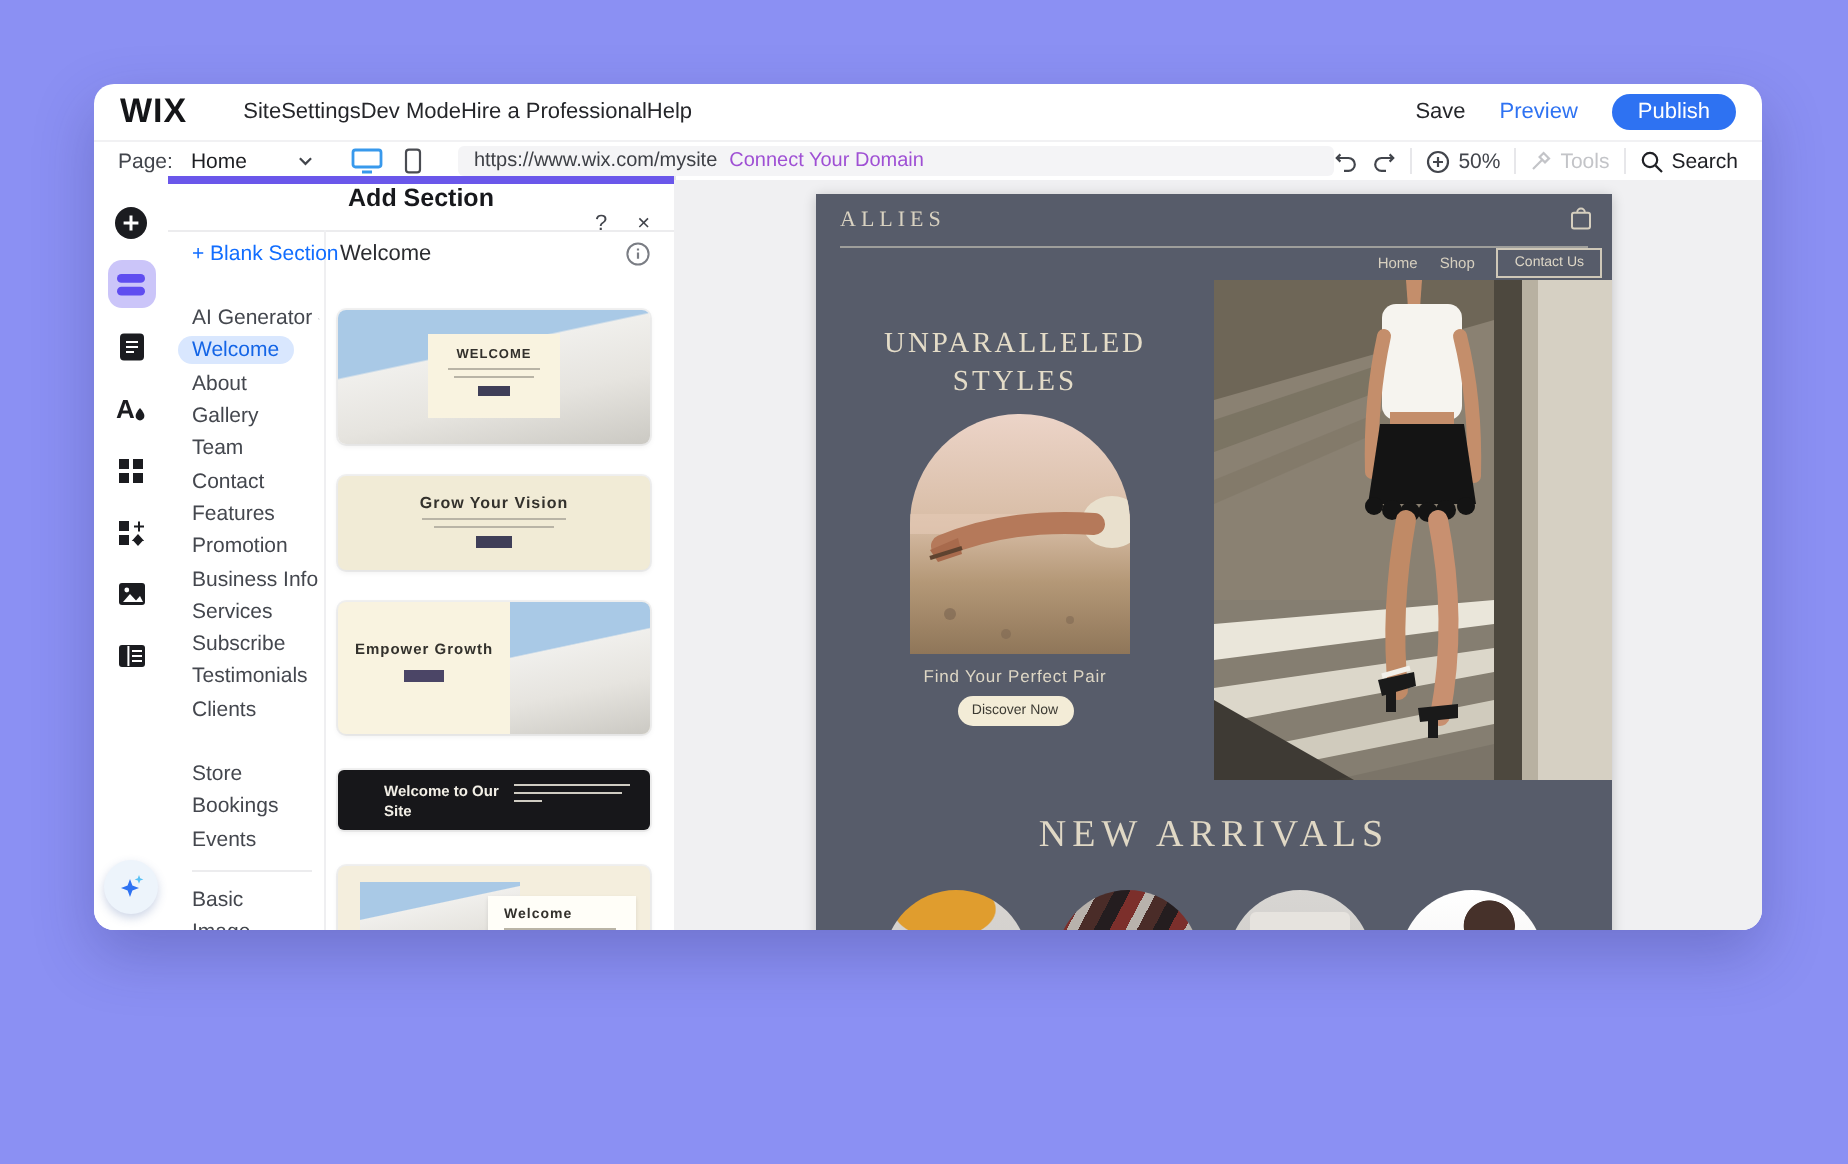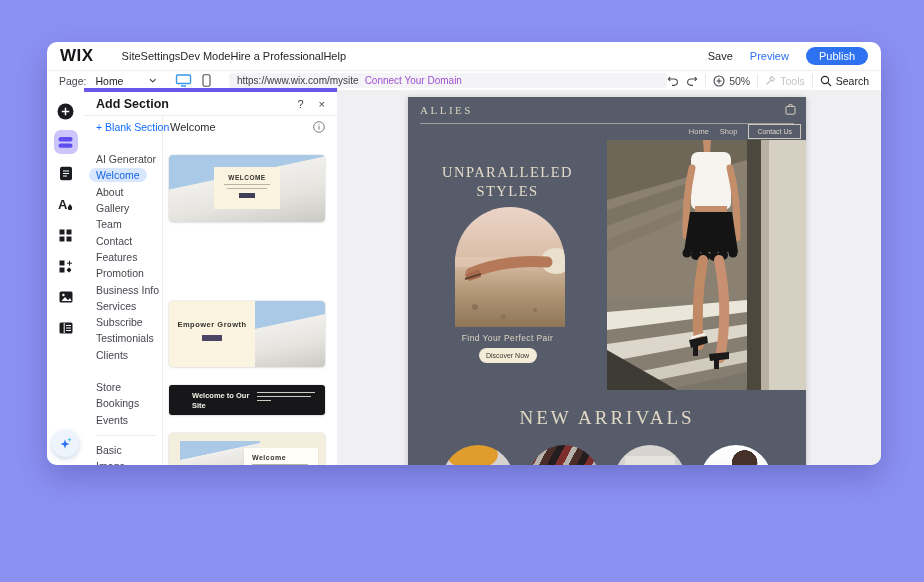--- a/index.html
+++ b/index.html
@@ -41,21 +41,21 @@
   .sidebar{position:absolute;left:0;top:48px;bottom:0;width:37px;background:#fff;}
   .side-icons{display:flex;flex-direction:column;align-items:center;gap:7px;padding-top:9px;}
   .side-icon{width:24px;height:24px;display:flex;align-items:center;justify-content:center;border-radius:7px;}
   .side-icon.active{background:#cbc5f9;}
   .ai-fab{position:absolute;left:5px;bottom:8px;width:27px;height:27px;border-radius:50%;
     background:#edf4fb;box-shadow:0 2px 5px rgba(60,90,160,.25);display:flex;align-items:center;justify-content:center;}
   
   .panel{position:absolute;left:37px;top:46px;bottom:0;width:253px;background:#fff;
     border-right:1px solid #e7e7e9;}
   .panel-accent{height:4px;background:#6a57ea;}
-  .panel-header{height:23px;display:flex;align-items:center;padding:0 12px;border-bottom:1px solid #ececee;}
+  .panel-header{height:23px;display:flex;align-items:center;padding:0 12px;border-bottom:1px solid #ececee;flex-direction:column;}
   .panel-title{font-weight:bold;font-size:12.5px;color:#17181c;}
   .panel-header-actions{margin-left:auto;display:flex;gap:15px;font-size:11px;color:#42454c;}
   .vdiv{position:absolute;left:78px;top:27px;bottom:0;width:1px;background:#efeff1;}
   .blank-link{position:absolute;top:33px;left:12px;color:#116dff;font-size:10.5px;}
   .cat-col{position:absolute;left:12px;width:64px;}
   .cat-g1{top:63px;} .cat-g2{top:291px;} .cat-g3{top:354px;}
   .cat-item{height:16.3px;font-size:10.5px;color:#44474e;display:flex;align-items:center;white-space:nowrap;}
   .cat-item .pill{background:#d9e7fe;color:#1465e6;padding:1px 7px;border-radius:9px;margin-left:-7px;}
   .cat-div{position:absolute;left:12px;width:60px;height:1px;background:#ececee;}
   .cat-div-a{top:347px;} .cat-div-b{top:442px;}
@@ -366,20 +366,26 @@
       </svg>
 
     <div class="thumb t1 dune">
       <div class="card">
         <div class="mini-title">WELCOME</div>
         <div class="mini-line" style="width:46px"></div>
         <div class="mini-line" style="width:40px"></div>
         <div class="mini-btn"></div>
       </div>
     </div>
+    <div class="thumb t2">
+      <div class="mini-title">Grow Your Vision</div>
+      <div class="mini-line" style="width:72px"></div>
+      <div class="mini-line" style="width:60px"></div>
+      <div class="mini-btn" style="width:18px;height:6px"></div>
+    </div>
     <div class="thumb t3">
       <div class="t3-img dune"></div>
       <div class="mini-title">Empower Growth</div>
       <div class="mini-btn"></div>
     </div>
     <div class="thumb t4">
       <div class="t4-title">Welcome to Our Site</div>
       <div class="t4-lines">
         <div style="width:58px"></div>
           <div style="width:54px"></div>

